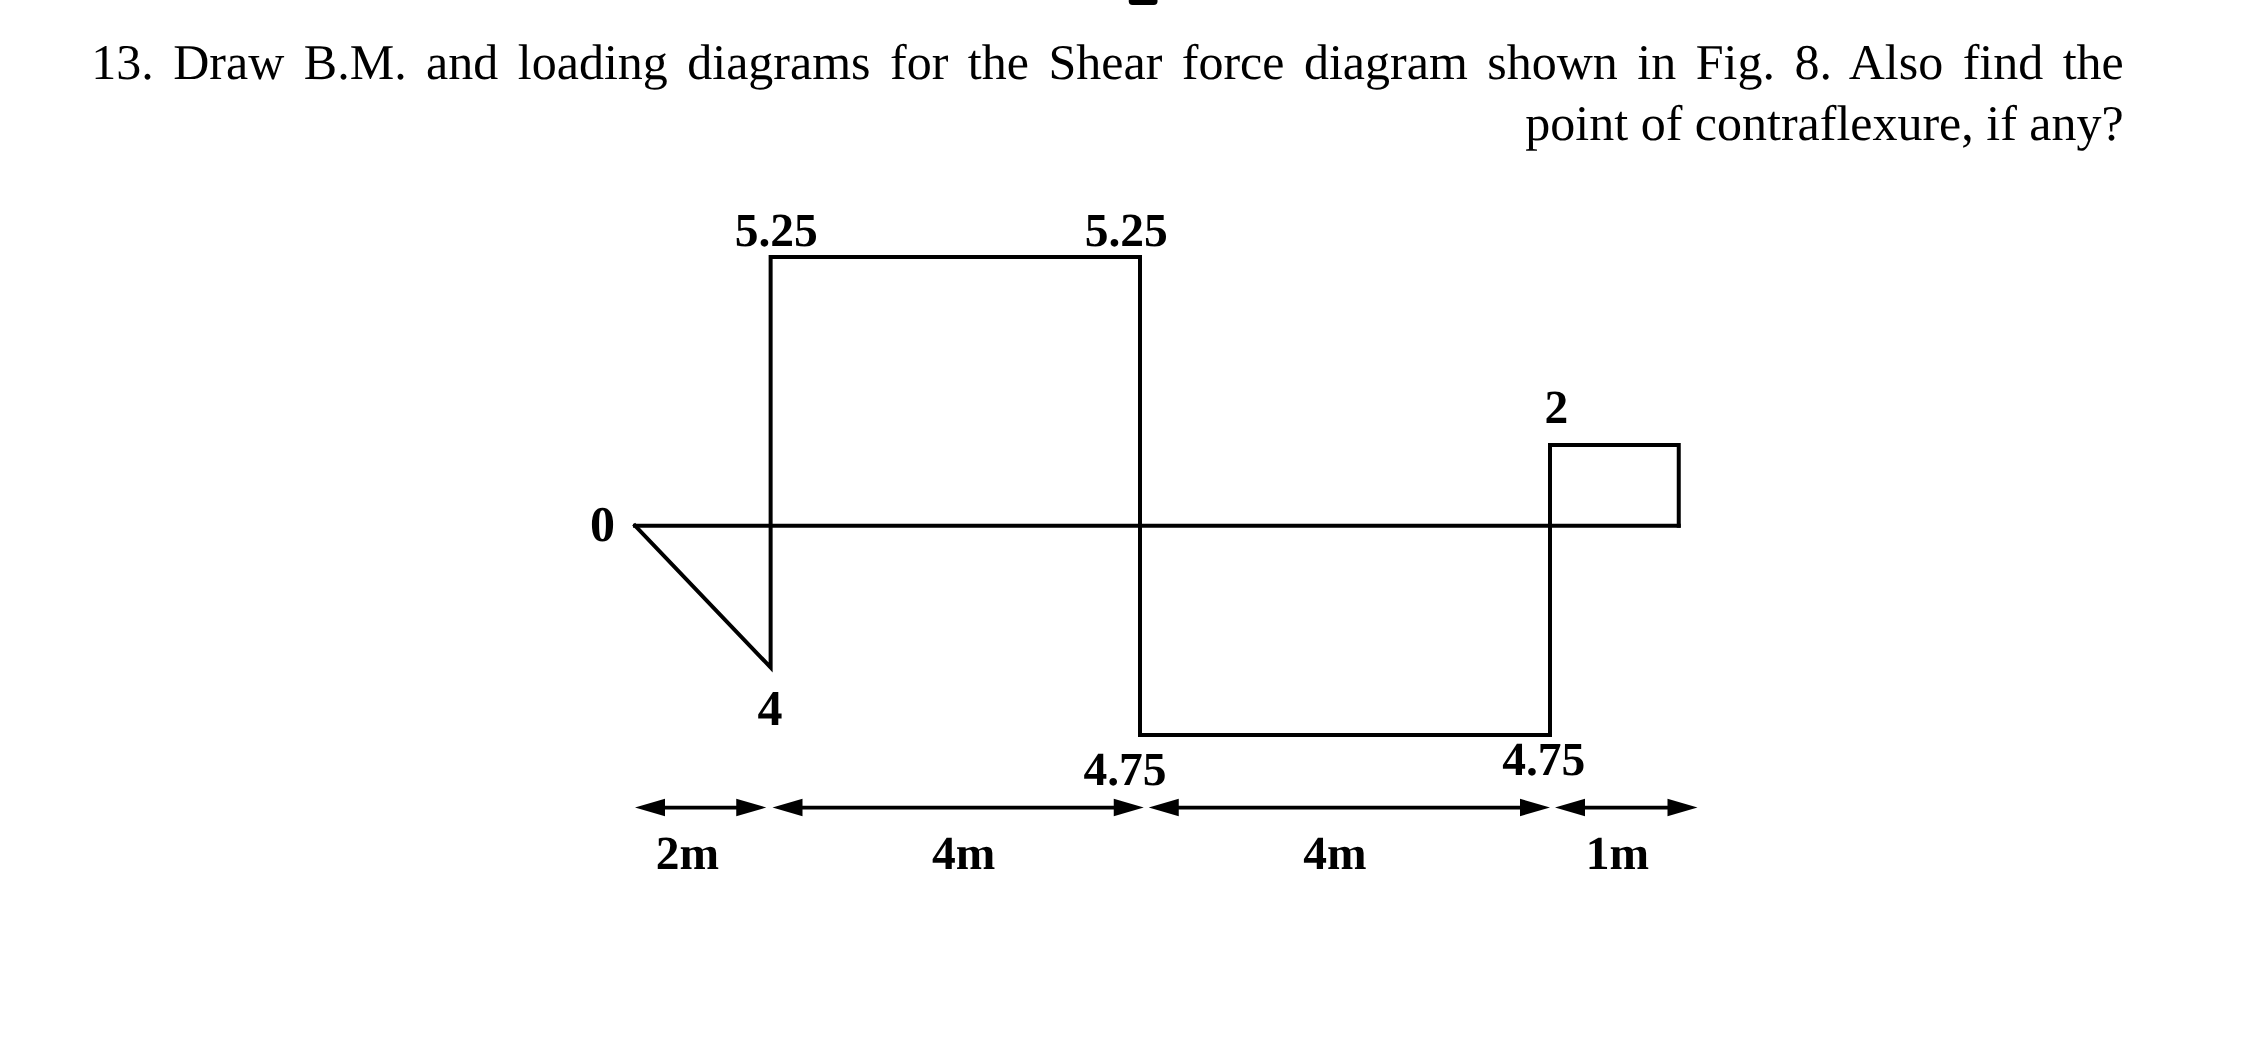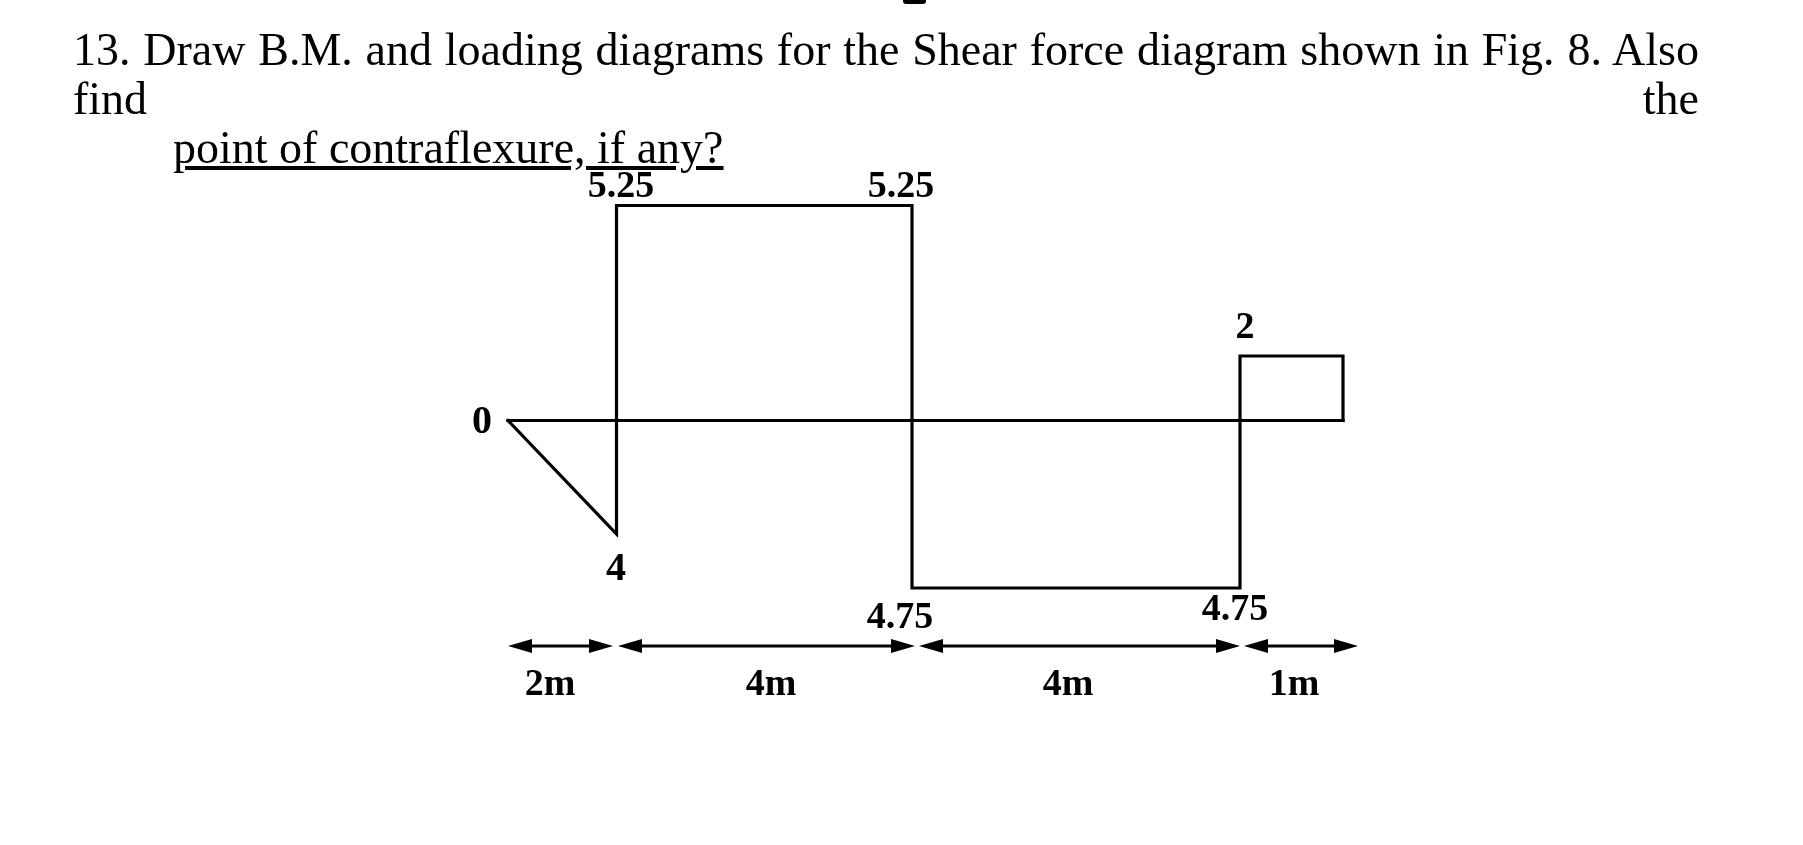--- a/index.html
+++ b/index.html
@@ -24,32 +24,31 @@
     height: 4px;
     background: #000;
     border-radius: 0 0 3px 3px;
   }
   .question {
     position: absolute;
     left: 73px;
     top: 25px;
     width: 1626px;
     font-family: "Liberation Serif", "DejaVu Serif", serif;
-    font-size: 46px;
+    font-size: 40px;
     line-height: 49px;
     color: #000;
   }
   .q-line1 {
     text-align: justify;
     text-align-last: justify;
   }
   .q-line2 {
-    margin-left: 100px;
-    text-align: left;
-    text-decoration: underline;
+    margin-left: 64px;
+    text-align: right;
   }
   .fig {
     position: absolute;
     left: 0;
     top: 0;
     width: 1803px;
     height: 845px;
   }
   .stroke {
     fill: none;

